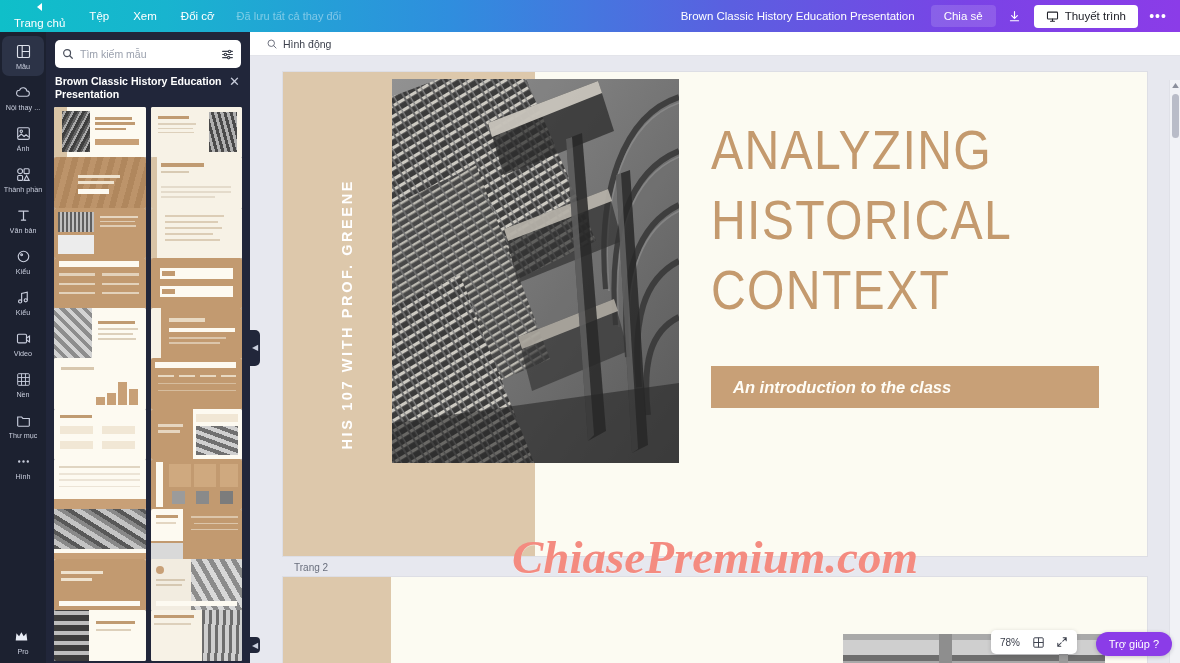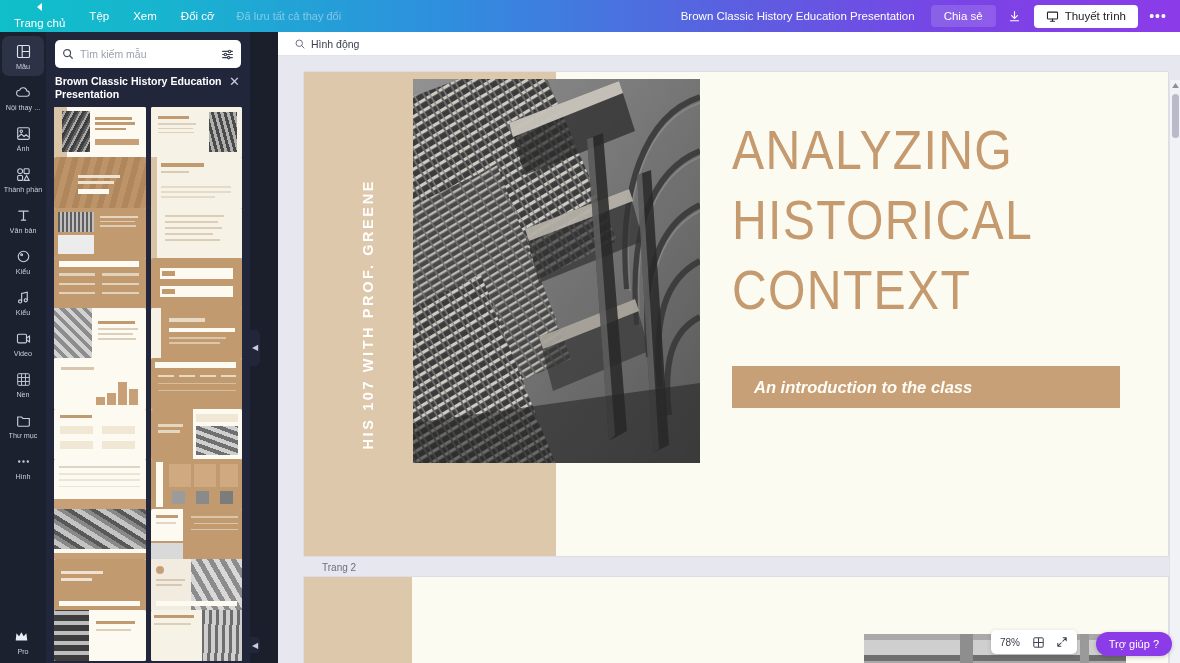--- a/index.html
+++ b/index.html
@@ -90,21 +90,21 @@
     flex: 1 1 auto; overflow: hidden; padding: 0 8px 8px;
     display: grid; grid-template-columns: 1fr 1fr; gap: 5px; align-content: start;
   }
   .thumb {
     aspect-ratio: 16 / 9; border-radius: 2px; overflow: hidden; position: relative;
     cursor: pointer; background: #fdfaf1;
   }
 
   
   .canvas-area {
-    flex: 1 1 auto; display: flex; flex-direction: column; background: #e7e8ef; min-width: 0; position: relative; margin-left: 28px;
+    flex: 1 1 auto; display: flex; flex-direction: column; background: #e7e8ef; min-width: 0; position: relative;
   }
   .canvas-top {
     height: 24px; flex: 0 0 24px; background: #fff; display: flex; align-items: center;
     padding-left: 8px; border-bottom: 1px solid #e3e4ea;
   }
   .anim-btn {
     display: flex; align-items: center; gap: 5px; font-size: 10.5px; color: #3c404c;
     padding: 3px 8px; border-radius: 4px; cursor: pointer;
   }
   .scroll-host { flex: 1 1 auto; position: relative; overflow: hidden; }
@@ -699,20 +699,21 @@
                     <rect y="105" width="262" height="6"></rect>
                   <rect y="133" width="262" height="6"></rect>
                 </g>
                 <rect x="96" width="13" height="160" fill="#8e8e8e"></rect>
                 <rect x="216" width="9" height="160" fill="#9a9a9a"></rect>
               </svg>
             </div>
           </div>
         </div>
 
+        <div class="watermark">ChiasePremium.com</div>
 
         <div class="vscroll">
           <div class="arrow">
             <svg width="7" height="5" viewBox="0 0 8 6" fill="#8b8f9c">
                 <polygon points="4,0 8,6 0,6"></polygon>
               </svg>
           </div>
           <div class="vthumb"></div>
         </div>
       </div>

